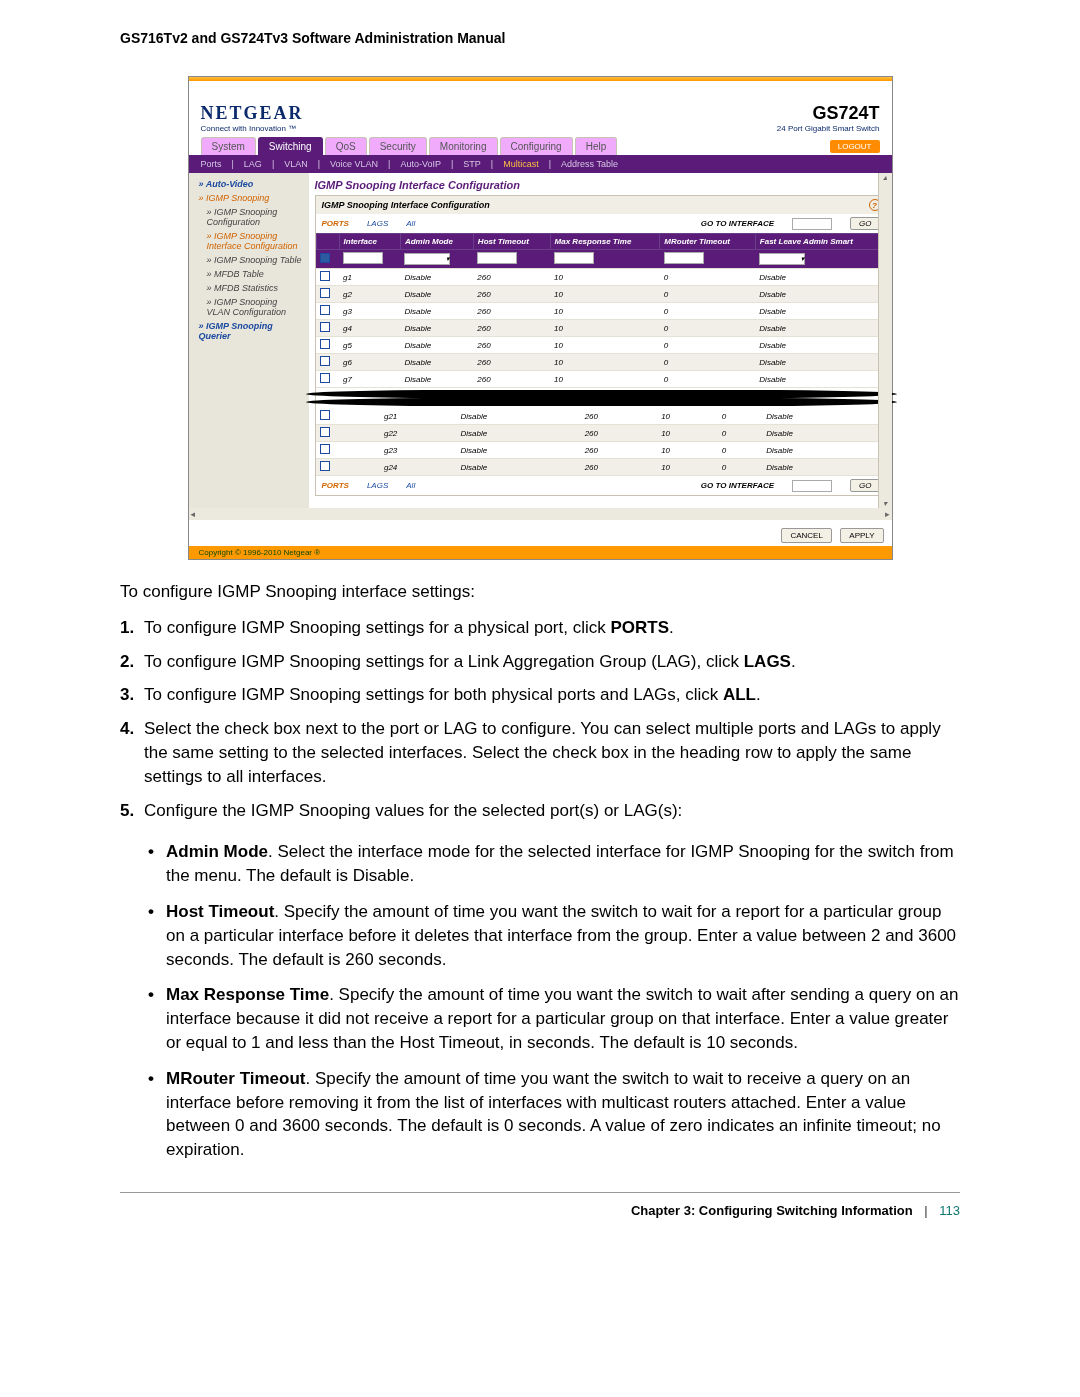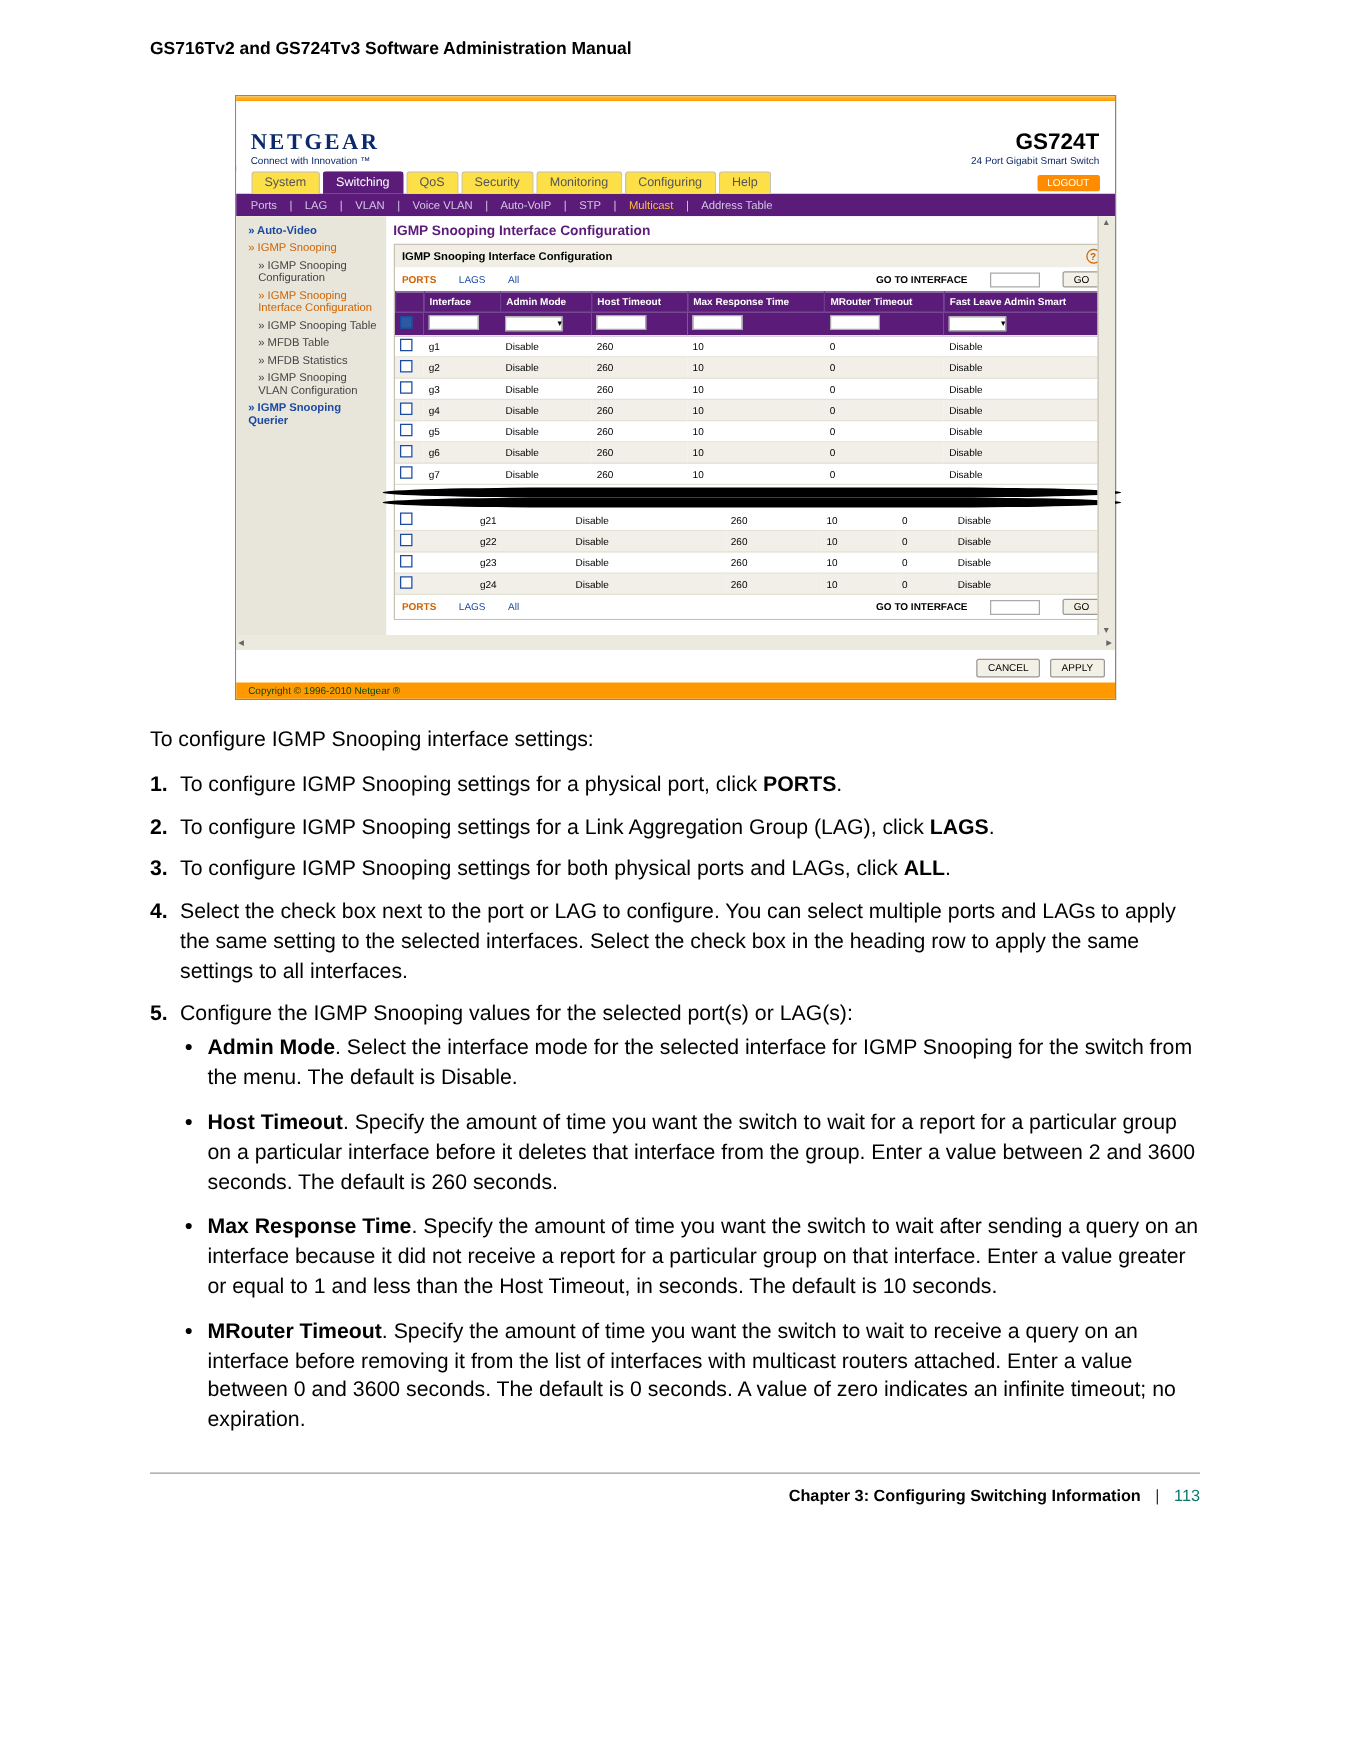--- a/index.html
+++ b/index.html
@@ -8,21 +8,21 @@
   .manual-title { font-weight: bold; font-size: 14px; margin-bottom: 30px; }
   .screenshot { border: 1px solid #888; background: #fff; width: 705px; margin: 0 auto 20px auto; position: relative; }
   .ss-top { background: #ffae00; background: linear-gradient(#ffbf3f,#ff9900); height: 4px; }
   .ss-hdr { display: flex; justify-content: space-between; align-items: flex-start; padding: 22px 12px 0 12px; background: #fff; }
   .brand { font-family: Georgia, serif; font-weight: bold; font-size: 18px; letter-spacing: 2px; color: #0b2a6b; }
   .brand-sub { font-size: 8px; color: #0b2a6b; }
   .model { text-align: right; }
   .model-name { color: #000000; font-weight: bold; font-size: 18px; }
   .model-sub { color: #0b2a6b; font-size: 8px; }
   .tab-row { display: flex; align-items: center; background: #fff; padding: 0 12px; margin-top: 4px; border-bottom: 0; }
-  .tab { font-size: 10px; color: #555; background: #fde047; border: 1px solid #c7c2b3; border-bottom: none; padding: 3px 10px; margin-right: 2px; border-radius: 3px 3px 0 0; }
+  .tab { font-size: 10px; color: #555; background: #f0abfc; border: 1px solid #c7c2b3; border-bottom: none; padding: 3px 10px; margin-right: 2px; border-radius: 3px 3px 0 0; }
   .tab.active { background: #5a1c78; color: #fff; border-color: #5a1c78; }
   .logout { margin-left: auto; background: #ff8c00; color: #fff; font-size: 8px; padding: 2px 8px; border-radius: 2px; }
   .sub-row { background: #5a1c78; color: #fff; font-size: 9px; padding: 4px 12px; display: flex; gap: 10px; }
   .sub-row span { color: #d7c6e6; }
   .sub-row .sel { color: #ffbf3f; }
   .content { display: flex; background: #fff; }
   .sidebar { width: 120px; background: #e8e5db; font-size: 9px; color: #444; padding: 4px 0 4px 0; }
   .sidebar .item { padding: 2px 6px 2px 10px; }
   .sidebar .sub { padding-left: 18px; }
   .sidebar .orange { color: #d06400; }
@@ -51,21 +51,21 @@
   .footer-btns { text-align: right; padding: 4px 8px; background: #fff; }
   .btn { font-size: 8px; border: 1px solid #999; background: #f3f0e6; padding: 2px 8px; border-radius: 2px; margin-left: 4px; }
   .scrollbar-bottom { display: flex; background: #ece9df; height: 12px; align-items: center; justify-content: space-between; padding: 0 2px; font-size: 9px; color: #666; }
   .copyright-bar { background: #ff9900; color: #0b4a00; font-size: 8px; padding: 2px 10px; }
   .scroll-vert { position: absolute; right: 0; top: 0; bottom: 0; width: 14px; background: #ece9df; display: flex; flex-direction: column; justify-content: space-between; align-items: center; font-size: 8px; color: #666; border-left: 1px solid #c7c2b3; }
   .doc-text { font-size: 17px; line-height: 1.4; margin-top: 12px; }
   .doc-text p.lead { margin: 12px 0; }
   .numlist { list-style: none; padding-left: 24px; }
   .numlist > li { margin-bottom: 10px; position: relative; }
   .numlist > li > .num { position: absolute; left: -24px; font-weight: bold; }
-  .bullets { list-style: none; padding-left: 22px; margin-top: 4px; }
+  .bullets { list-style: none; padding-left: 22px; margin-top: 18px; }
   .bullets > li { margin-bottom: 12px; position: relative; }
   .bullets > li::before { content: "•"; position: absolute; left: -18px; font-weight: bold; }
   .b { font-weight: bold; }
   .page-footer { border-top: 1px solid #999; margin-top: 30px; padding-top: 10px; text-align: right; font-size: 13px; }
   .page-footer .chapter { font-weight: bold; }
   .page-footer .sep { margin: 0 8px; color: #333; }
   .page-footer .pnum { color: #0f766e; font-weight: normal; }
 </style>
 </head>
 <body>
@@ -105,21 +105,21 @@
       <span>Voice VLAN</span>
         <span>|</span>
       <span>Auto-VoIP</span>
         <span>|</span>
       <span>STP</span>
         <span>|</span>
       <span class="sel">Multicast</span>
         <span>|</span>
       <span>Address Table</span>
     </div>
-    <div class="content" style="position:relative;">
+    <div class="content" style="position:relative;font-style:italic;">
       <div class="sidebar" id="sidebar">
           <div class="item blue-link">» Auto-Video</div>
           <div class="item orange">» IGMP Snooping</div>
           <div class="item sub">» IGMP Snooping Configuration</div>
           <div class="item sub orange">» IGMP Snooping Interface Configuration</div>
           <div class="item sub">» IGMP Snooping Table</div>
           <div class="item sub">» MFDB Table</div>
           <div class="item sub">» MFDB Statistics</div>
           <div class="item sub">» IGMP Snooping VLAN Configuration</div>
           <div class="item blue-link">» IGMP Snooping Querier</div>

